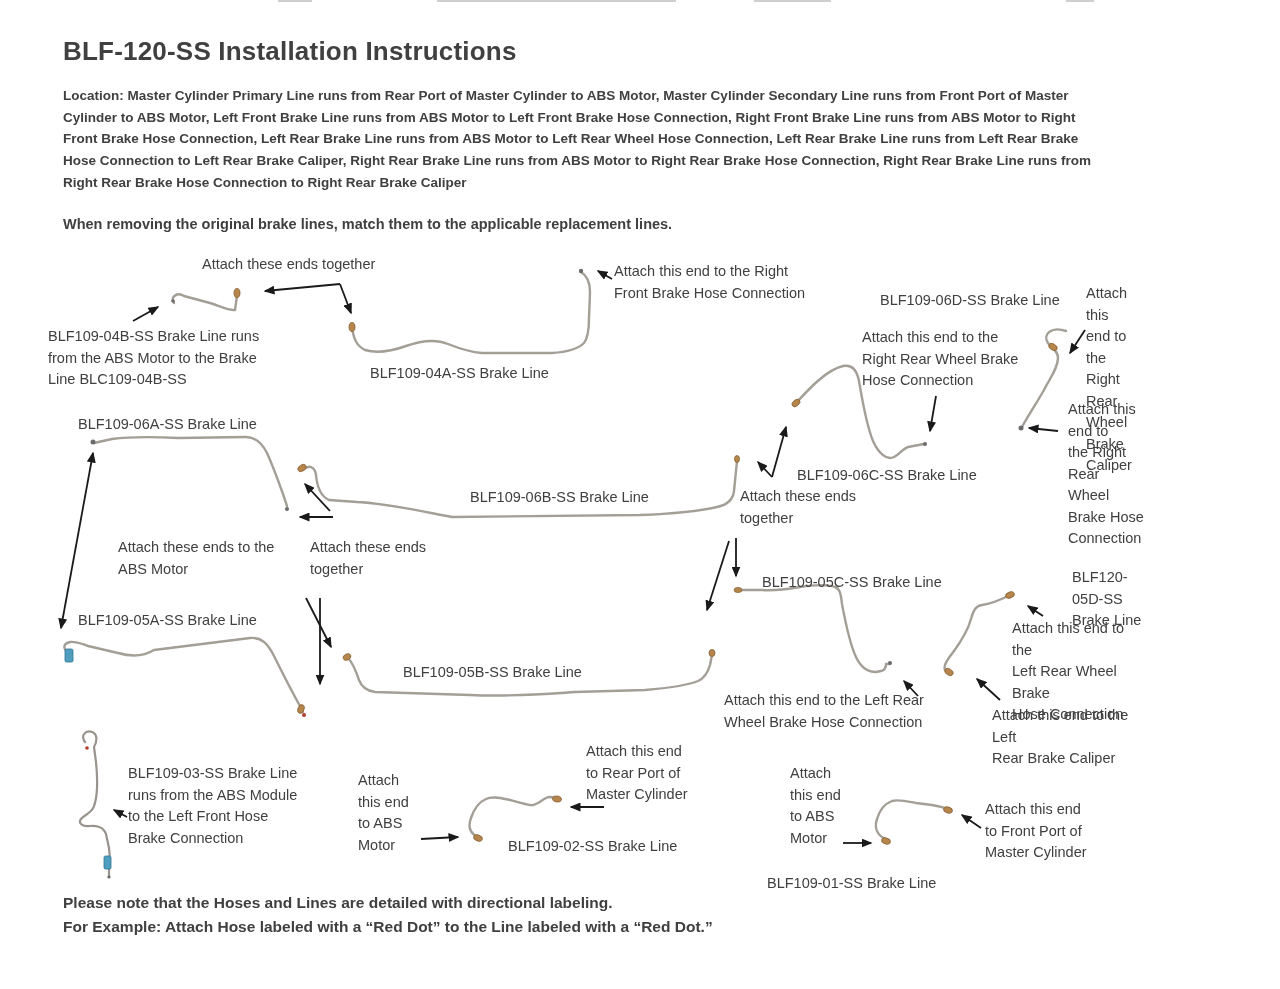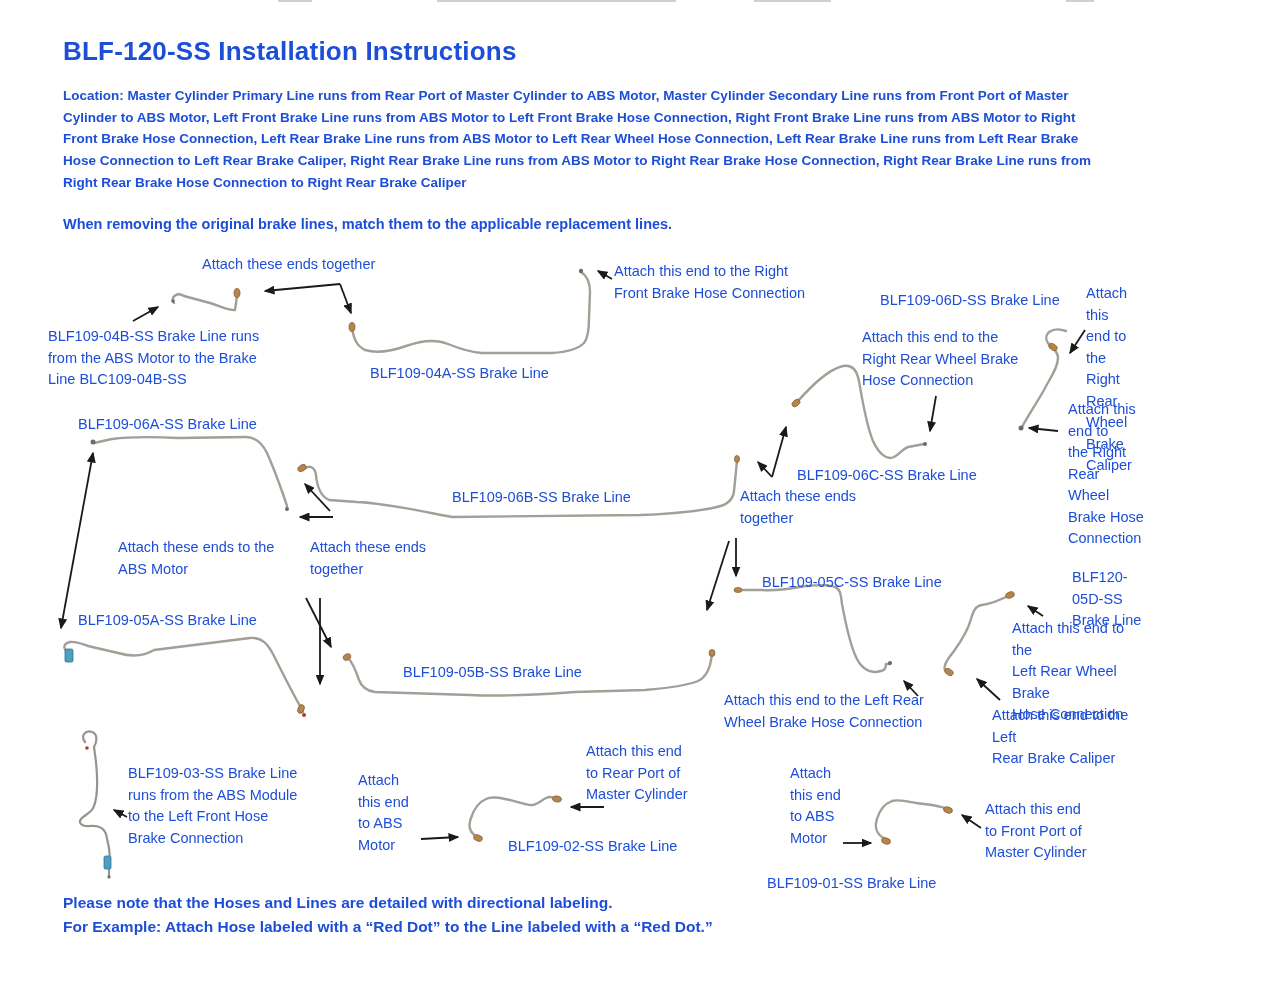--- a/index.html
+++ b/index.html
@@ -1,18 +1,18 @@
 <!DOCTYPE html>
 <html><head>
 <meta charset="utf-8">
 <style>
   html,body { margin:0; padding:0; background:#ffffff; }
   .page {
     position:relative; width:1144px; height:989px; background:#ffffff;
-    font-family:"Liberation Sans", sans-serif; color:#1d4ed8; overflow:hidden;text-decoration:underline;
+    font-family:"Liberation Sans", sans-serif; color:#404040; overflow:hidden;text-decoration:underline;
   }
   .frag { position:absolute; top:0; height:2px; background:#cfcfcf; }
   .title {
     position:absolute; left:63px; top:36px; margin:0;
     font-size:26px; font-weight:bold; letter-spacing:0.2px;
   }
   .location {
     position:absolute; left:63px; top:85px; width:1180px; margin:0;
     font-size:13.5px; font-weight:bold; line-height:21.7px; white-space:pre-line;
   }
@@ -183,21 +183,21 @@
   <div class="lbl" style="left:370px;top:363px;">BLF109-04A-SS Brake Line</div>
   <div class="lbl" style="left:862px;top:327px;">Attach this end to the
 Right Rear Wheel Brake
 Hose Connection</div>
   <div class="lbl" style="left:1068px;top:399px;">Attach this end to
 the Right Rear
 Wheel Brake Hose
 Connection</div>
   <div class="lbl" style="left:78px;top:414px;">BLF109-06A-SS Brake Line</div>
   <div class="lbl" style="left:797px;top:465px;">BLF109-06C-SS Brake Line</div>
-  <div class="lbl" style="left:452px;top:487px;">BLF109-06B-SS Brake Line</div>
+  <div class="lbl" style="left:470px;top:487px;">BLF109-06B-SS Brake Line</div>
   <div class="lbl" style="left:740px;top:486px;">Attach these ends
 together</div>
   <div class="lbl" style="left:78px;top:537px;margin-left:40px;">Attach these ends to the
 ABS Motor</div>
   <div class="lbl" style="left:310px;top:537px;">Attach these ends
 together</div>
   <div class="lbl" style="left:762px;top:552px;margin-top:20px;">BLF109-05C-SS Brake Line</div>
   <div class="lbl" style="left:1040px;top:567px;margin-left:32px;">BLF120-05D-SS Brake Line</div>
   <div class="lbl" style="left:78px;top:610px;text-align:right;">BLF109-05A-SS Brake Line</div>
   <div class="lbl" style="left:1012px;top:618px;">Attach this end to the

